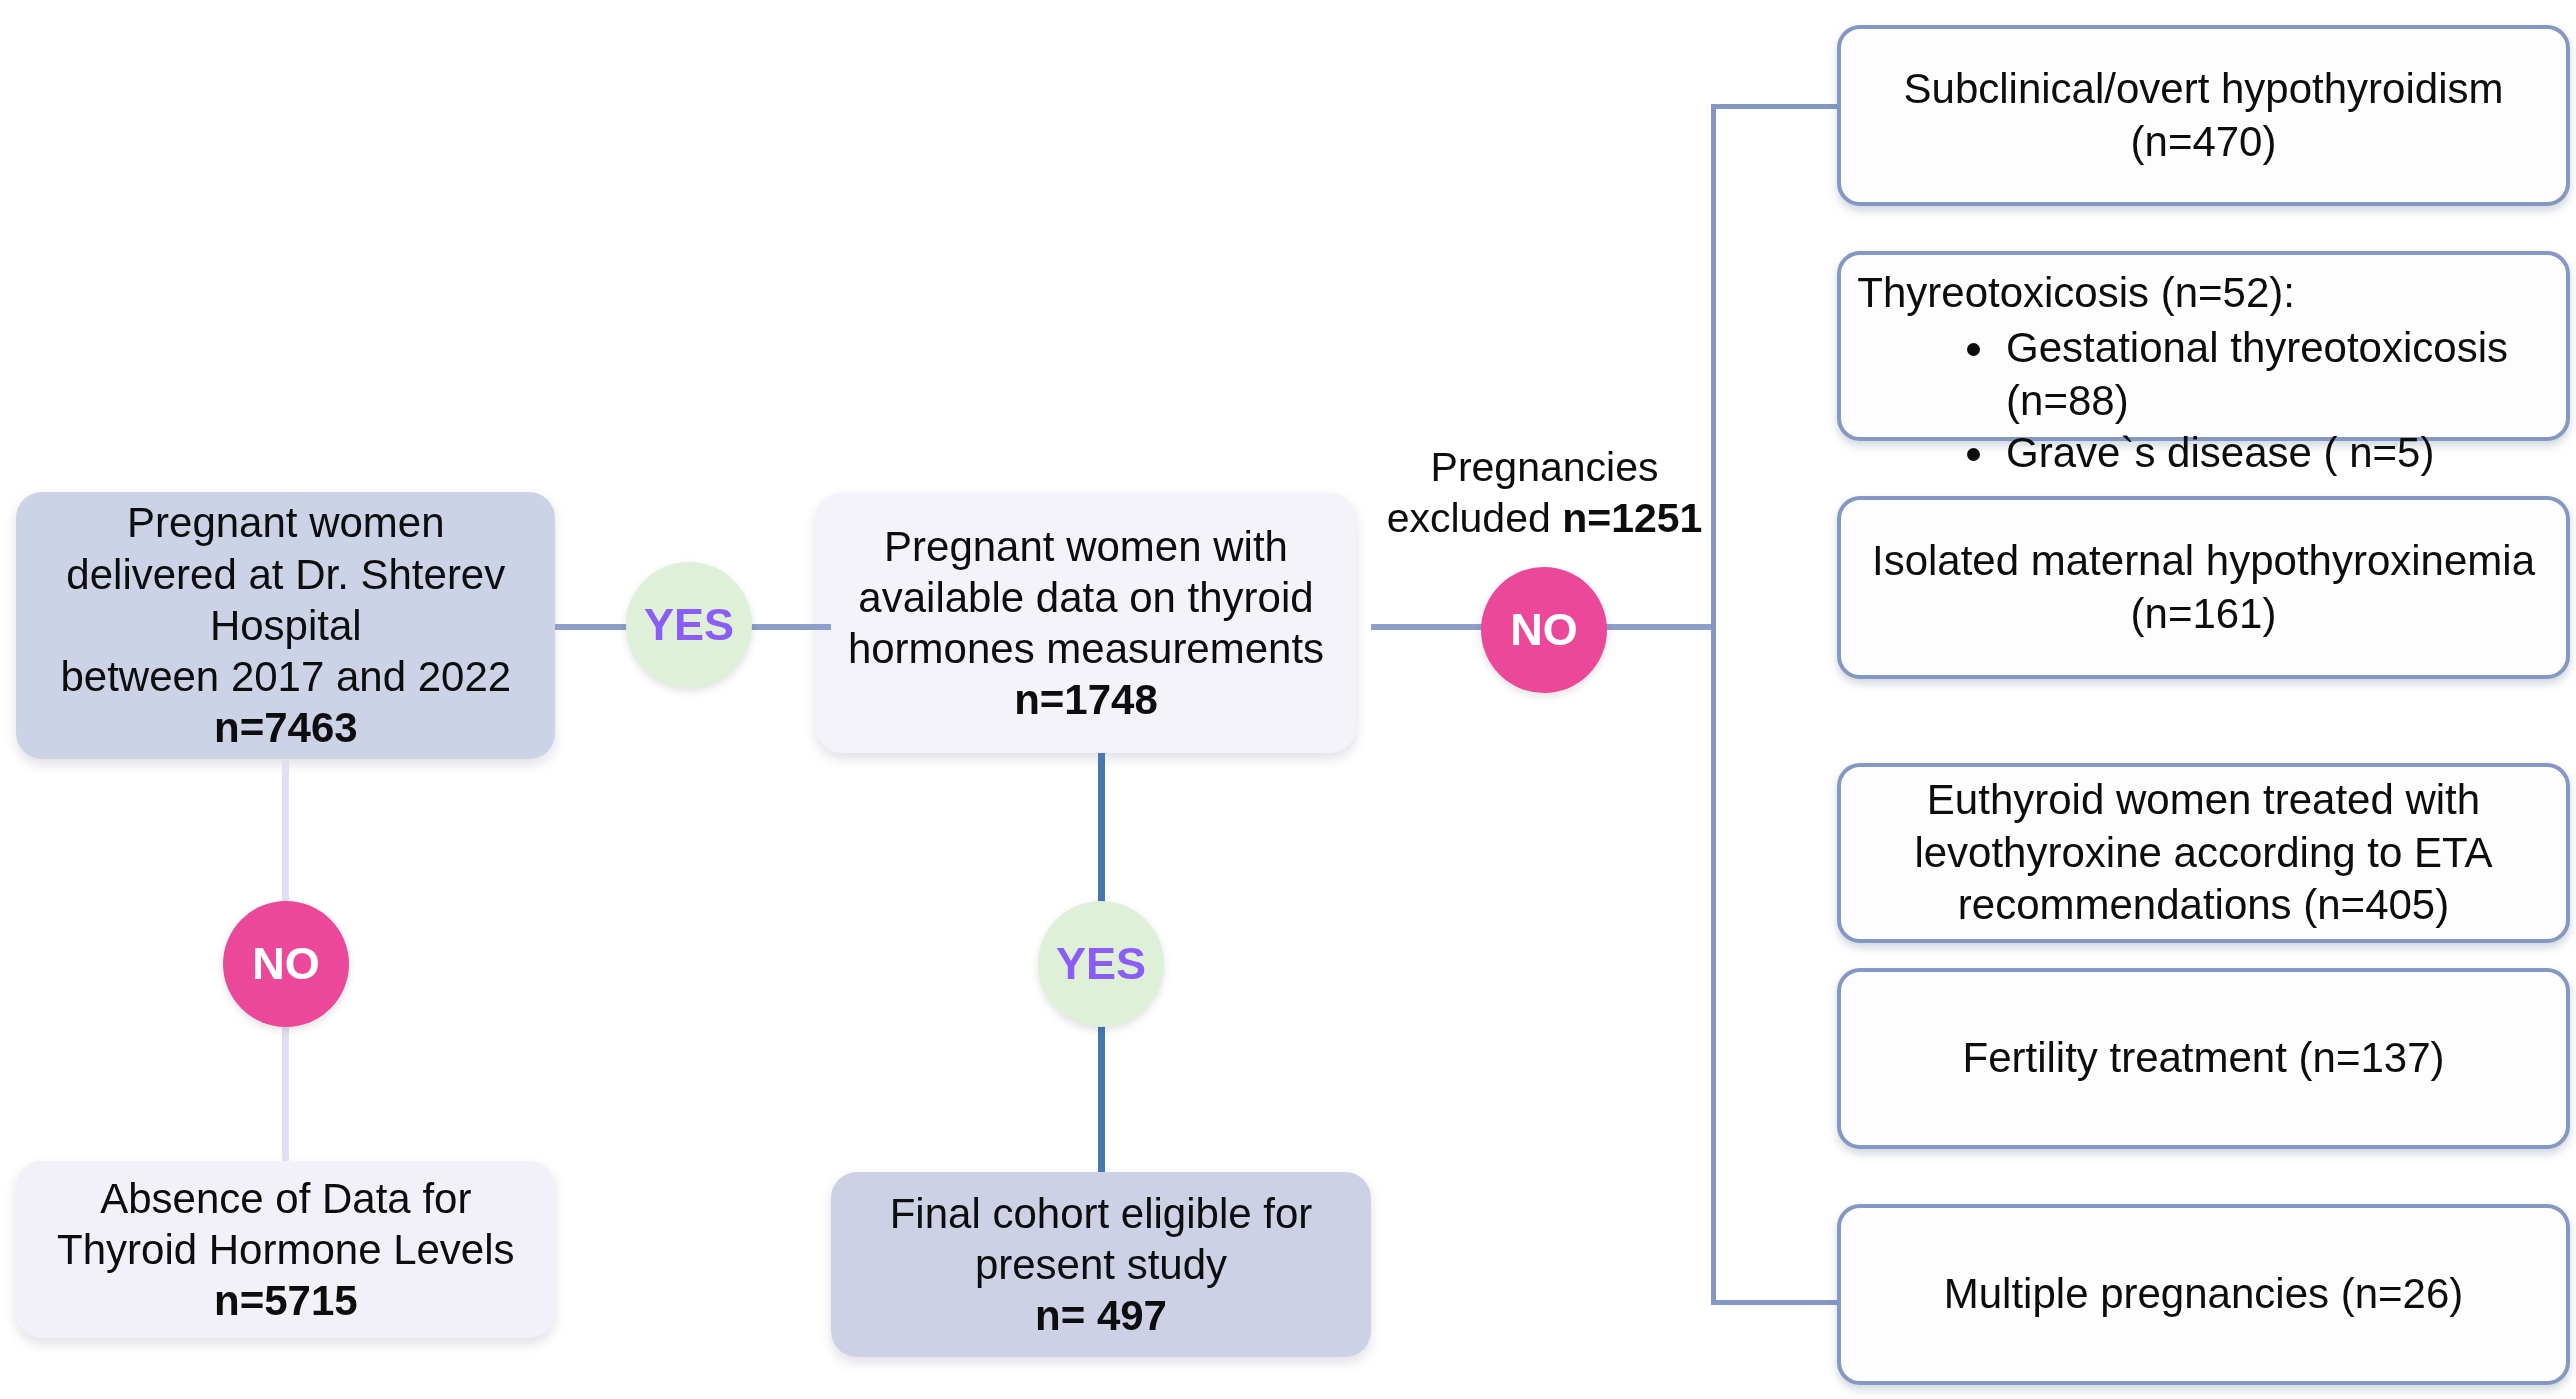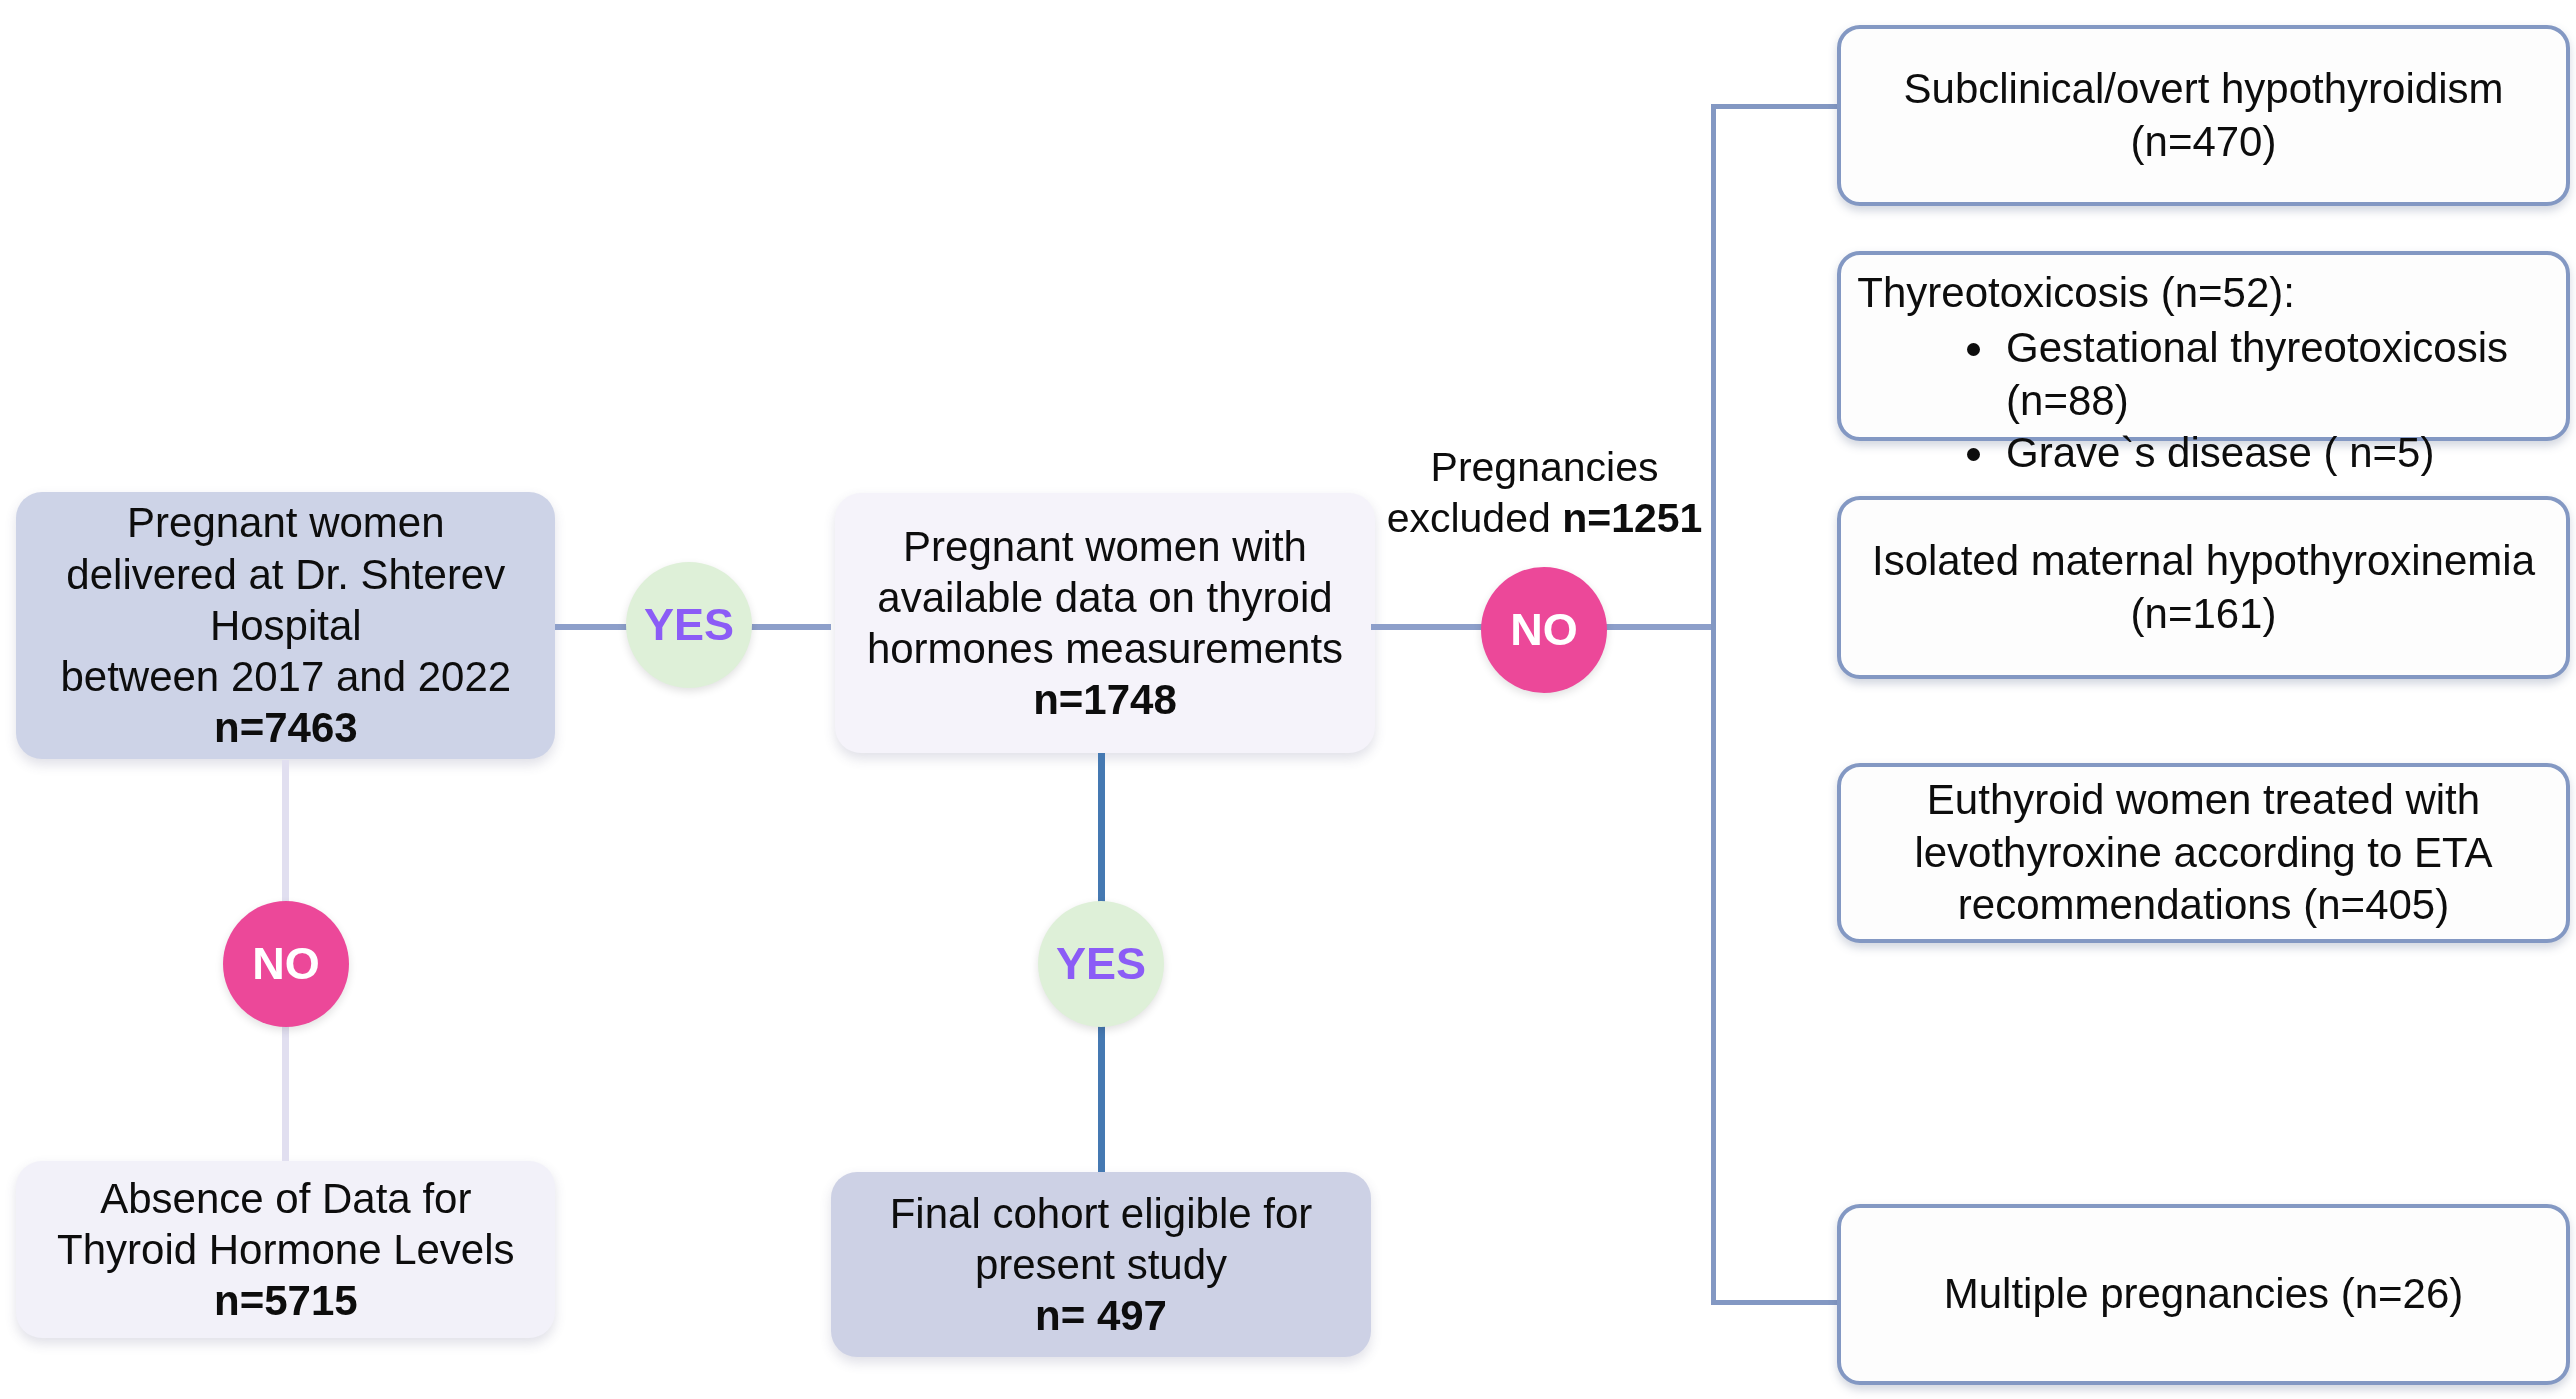--- a/index.html
+++ b/index.html
@@ -19,21 +19,21 @@
     align-items: center;
     justify-content: center;
     text-align: center;
     font-size: 42px;
     line-height: 1.22;
     box-shadow: 0 5.4px 12.2px rgba(70, 70, 110, 0.16);
   }
   .node .txt { white-space: pre-line; }
   .node .nval { font-weight: bold; }
   .node-start  { left: 16.3px;   top: 492px;  width: 539px; height: 267px; background: #cdd3e7; }
-  .node-avail  { left: 835px; top: 493px;  width: 540px; height: 260px; background: #f5f3fa; }
+  .node-avail  { left: 816px; top: 493px;  width: 540px; height: 260px; background: #f5f3fa; }
   .node-abs    { left: 16.3px;   top: 1161px; width: 539px; height: 177px; background: #f2f1f9; }
   .node-final  { left: 831px; top: 1172px; width: 540px; height: 185px; background: #cdd1e5; }
 
   .circle {
     position: absolute;
     width: 126px; height: 126px;
     border-radius: 50%;
     display: flex; align-items: center; justify-content: center;
     font-size: 45px; font-weight: bold;
     z-index: 5;
@@ -156,19 +156,22 @@
 
   <div class="exbox" id="exbox-2">
     <div class="txt">Isolated maternal hypothyroxinemia
 (n=161)</div>
   </div>
 
   <div class="exbox" id="exbox-3">
     <div class="txt">Euthyroid women treated  with levothyroxine according to ETA recommendations (n=405)</div>
   </div>
 
+  <div class="exbox" id="exbox-4">
+    <div class="txt">Fertility treatment (n=137)</div>
+  </div>
 
   <div class="exbox" id="exbox-5">
     <div class="txt">Multiple pregnancies (n=26)</div>
   </div>
 
 </div>
 
 
 </body></html>

